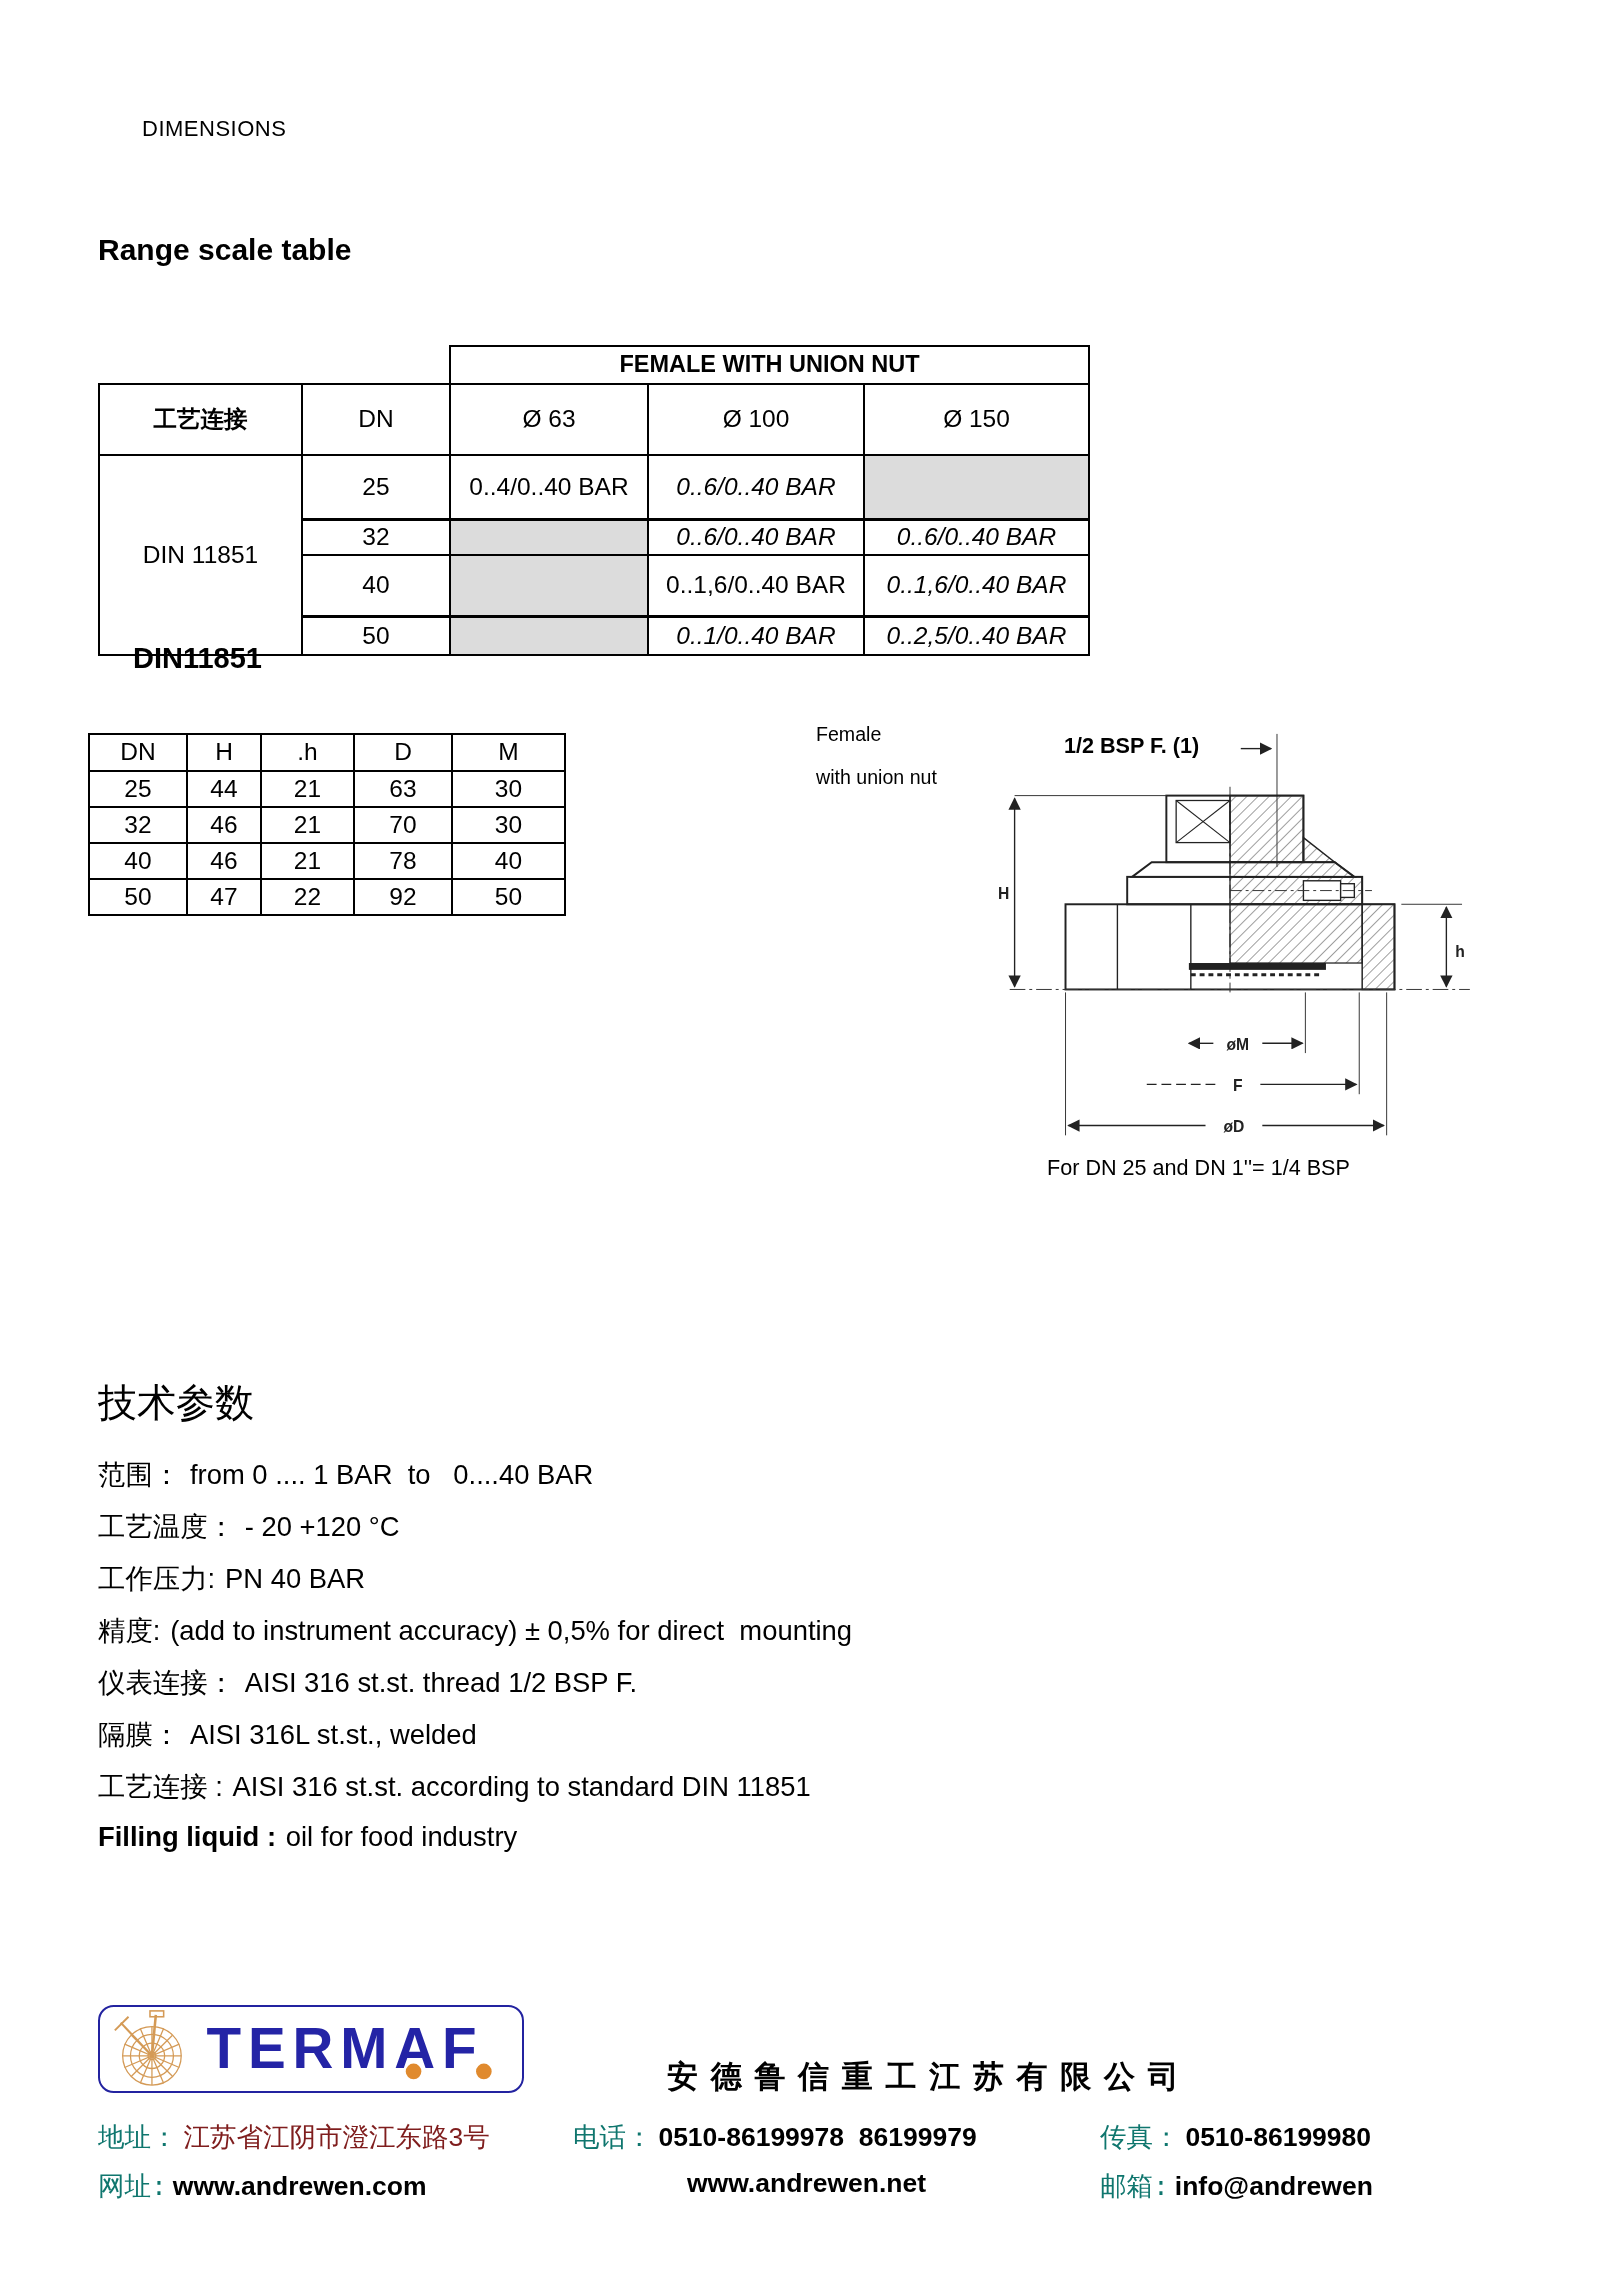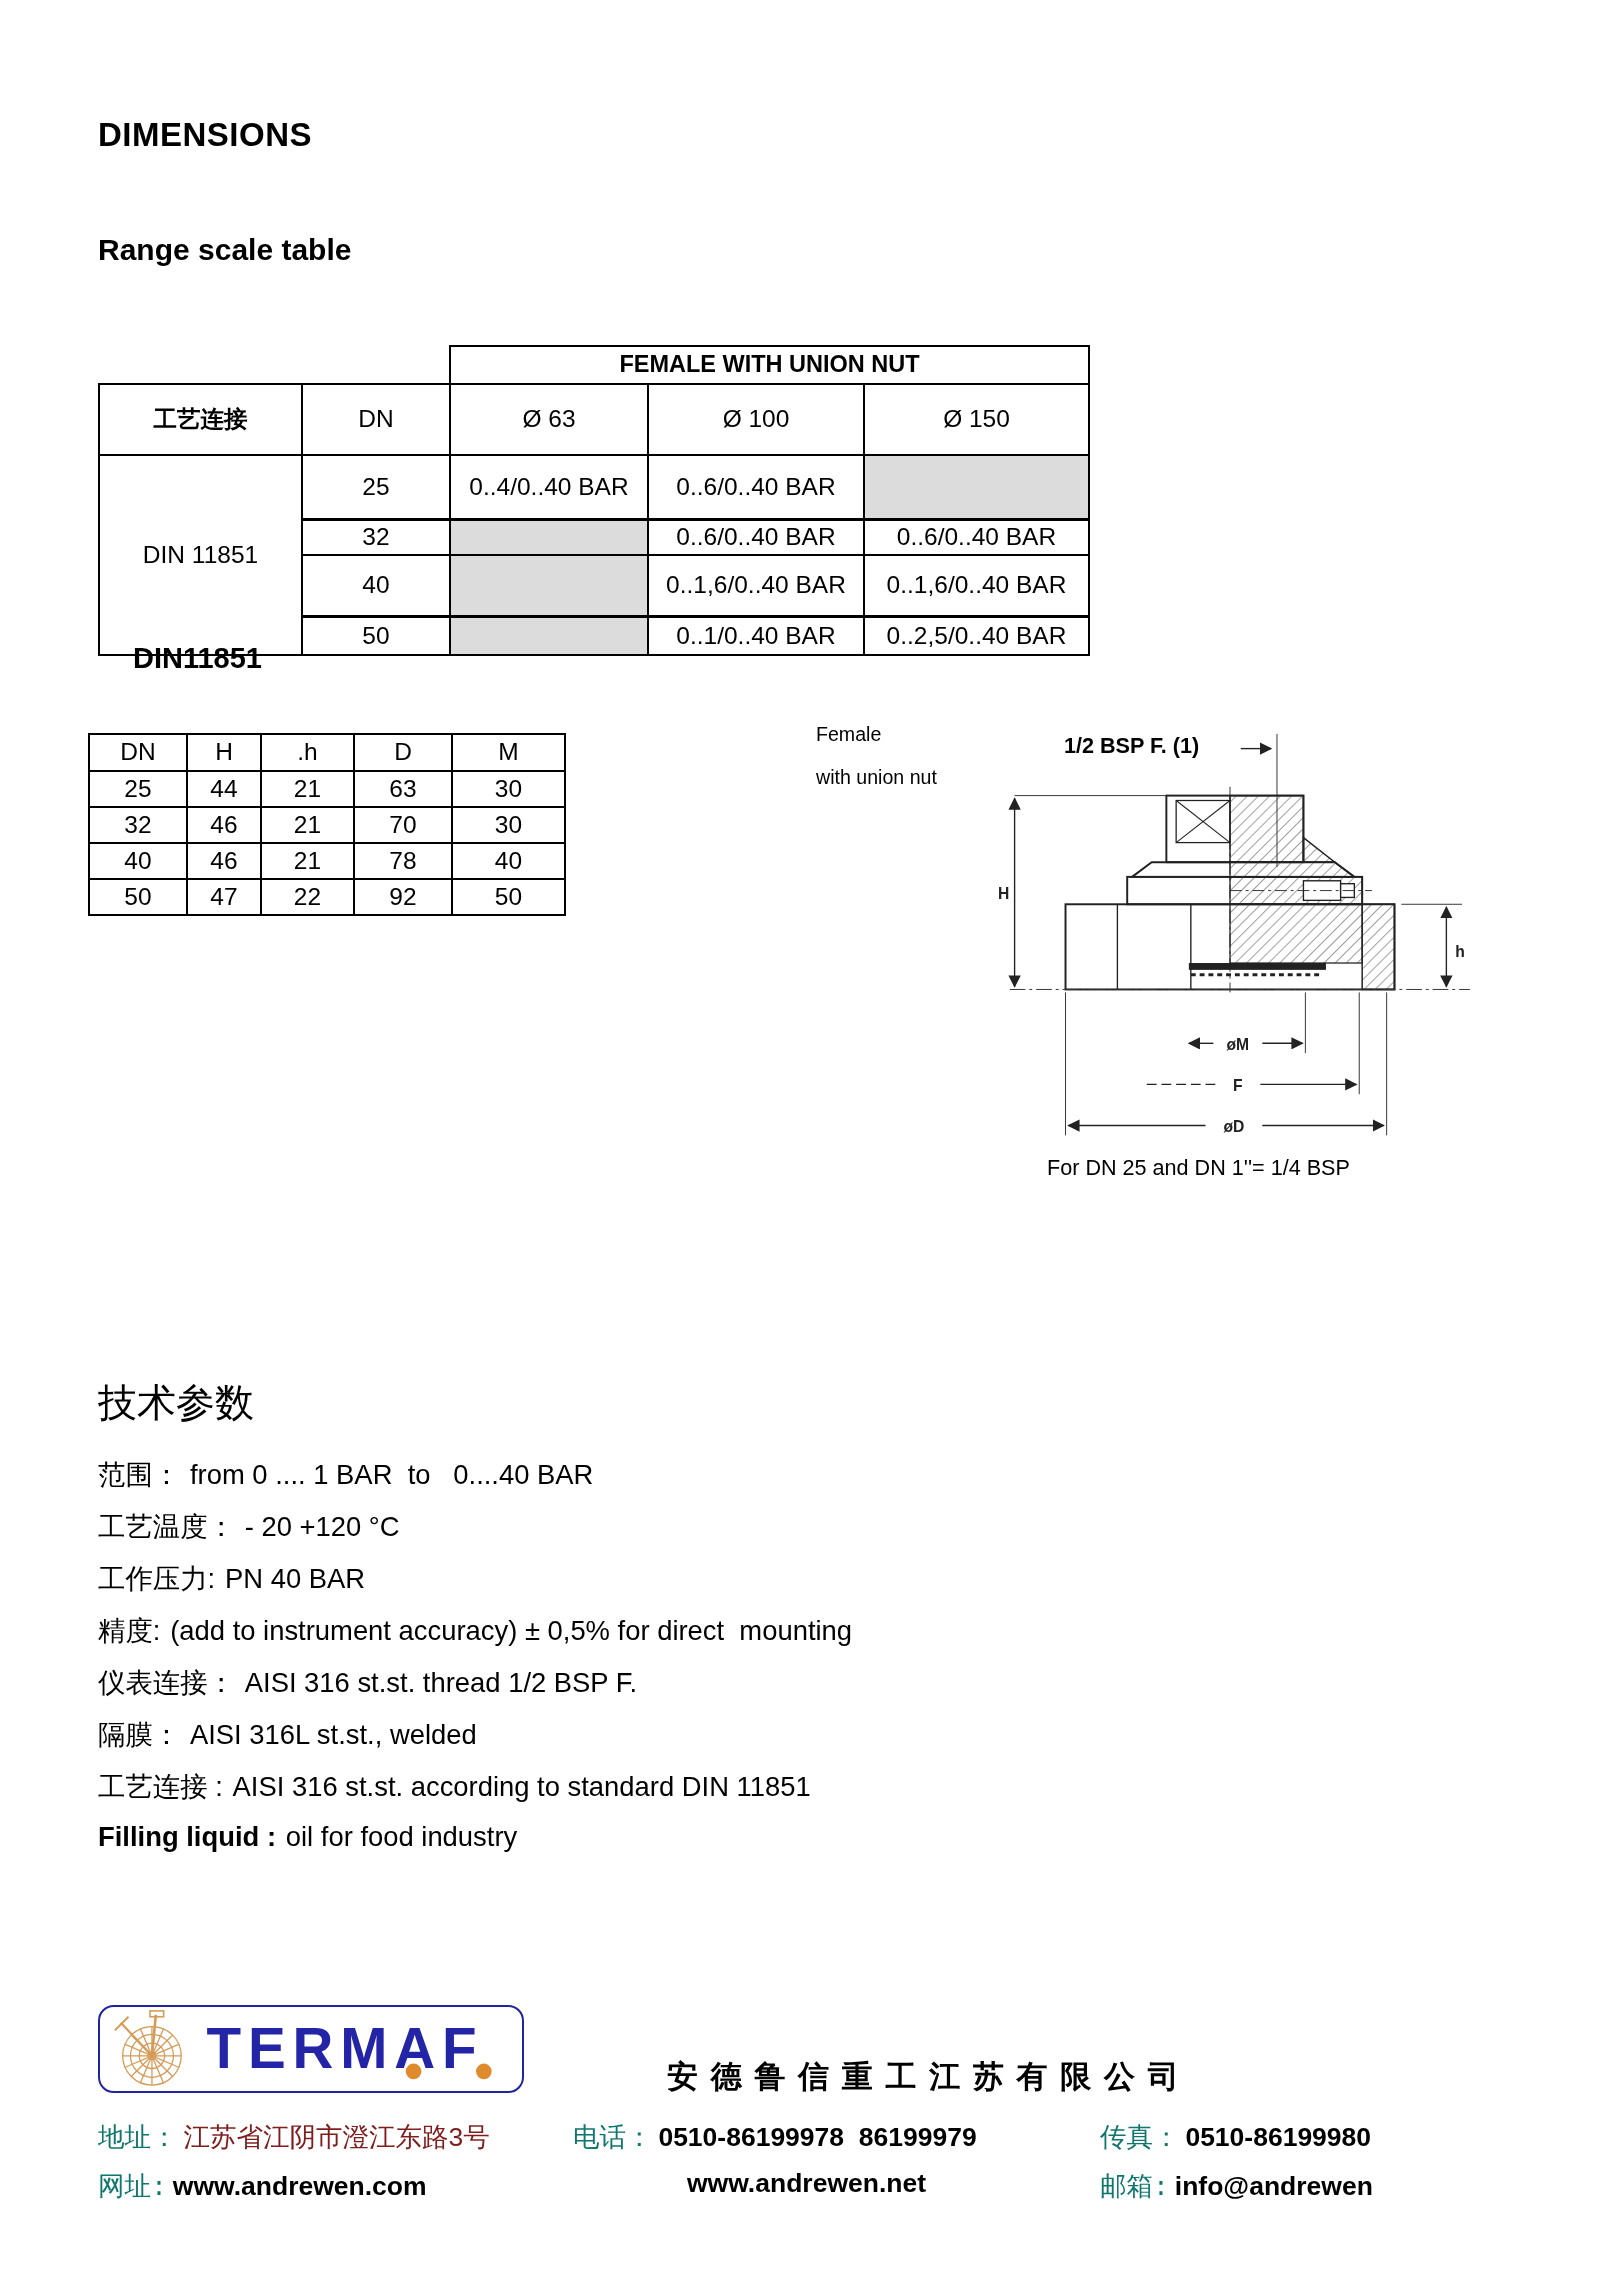--- a/index.html
+++ b/index.html
@@ -2,33 +2,33 @@
 <html><head>
 <meta charset="utf-8">
 <style>
   html,body{margin:0;padding:0;background:#888;}
   #page{
     position:relative;width:1621px;height:2270px;background:#ffffff;
     font-family:"Liberation Sans", sans-serif;color:#000;overflow:hidden;margin:0 auto;
   }
   .abs{position:absolute;}
   
-  .h-main{font-size:33px;font-weight:bold;letter-spacing:0.5px;}
+  .h-main{font-size:22px;font-weight:normal;letter-spacing:0.5px;margin-left:44px;}
   .h-sub{font-size:30px;font-weight:bold;}
   .h-din{font-size:29px;font-weight:bold;}
   .h-tech{font-size:39px;font-weight:normal;}
   
   table.rt{border-collapse:collapse;table-layout:fixed;font-size:24.5px;}
   table.rt td{border:2px solid #000;text-align:center;vertical-align:middle;padding:0 0;line-height:1.15;}
   table.rt td.noborder{border:none;}
   table.rt td.femhdr{font-weight:bold;font-size:23.5px;}
   table.rt td.gray{background:#dcdcdc;}
   table.rt td.proc{font-weight:bold;font-size:23.5px;}
   table.rt tr.thick td{border-top-width:3.9px;}
-  table.rt td.nowrap{white-space:nowrap;}
+  table.rt td.nowrap{white-space:nowrap;font-style:italic;}
   
   table.dt{border-collapse:collapse;table-layout:fixed;font-size:24.5px;}
   table.dt td{border:2px solid #000;text-align:center;vertical-align:middle;padding:0;line-height:1.1;}
   table.dt tr.thick td{border-top-width:2.9px;}
   
   .drw-side{font-size:19.6px;}
   .drw-bsp{font-size:21.6px;font-weight:bold;}
   .drw-cap{font-size:21.6px;}
   
   .tech-line{height:52px;font-size:27.4px;white-space:pre-wrap;}

